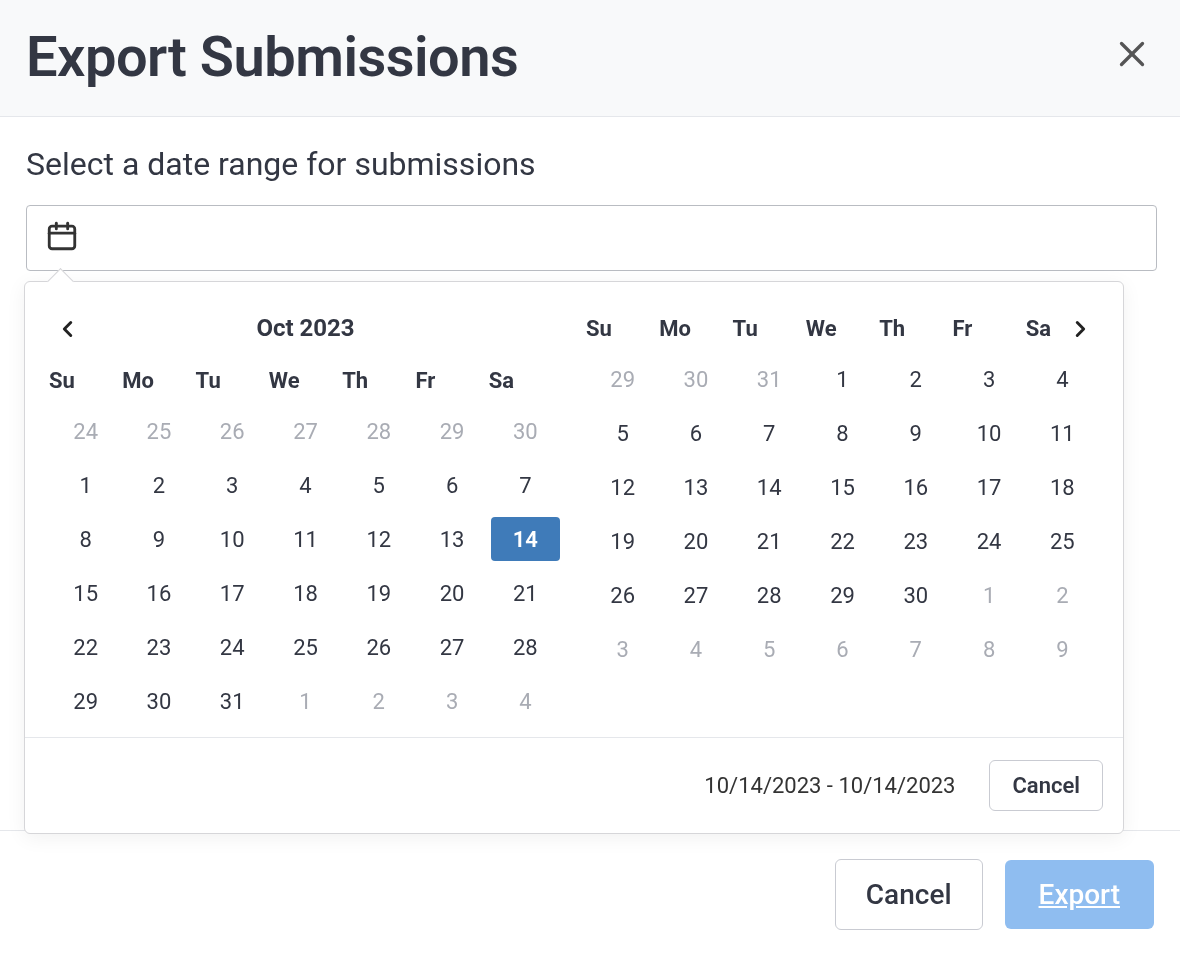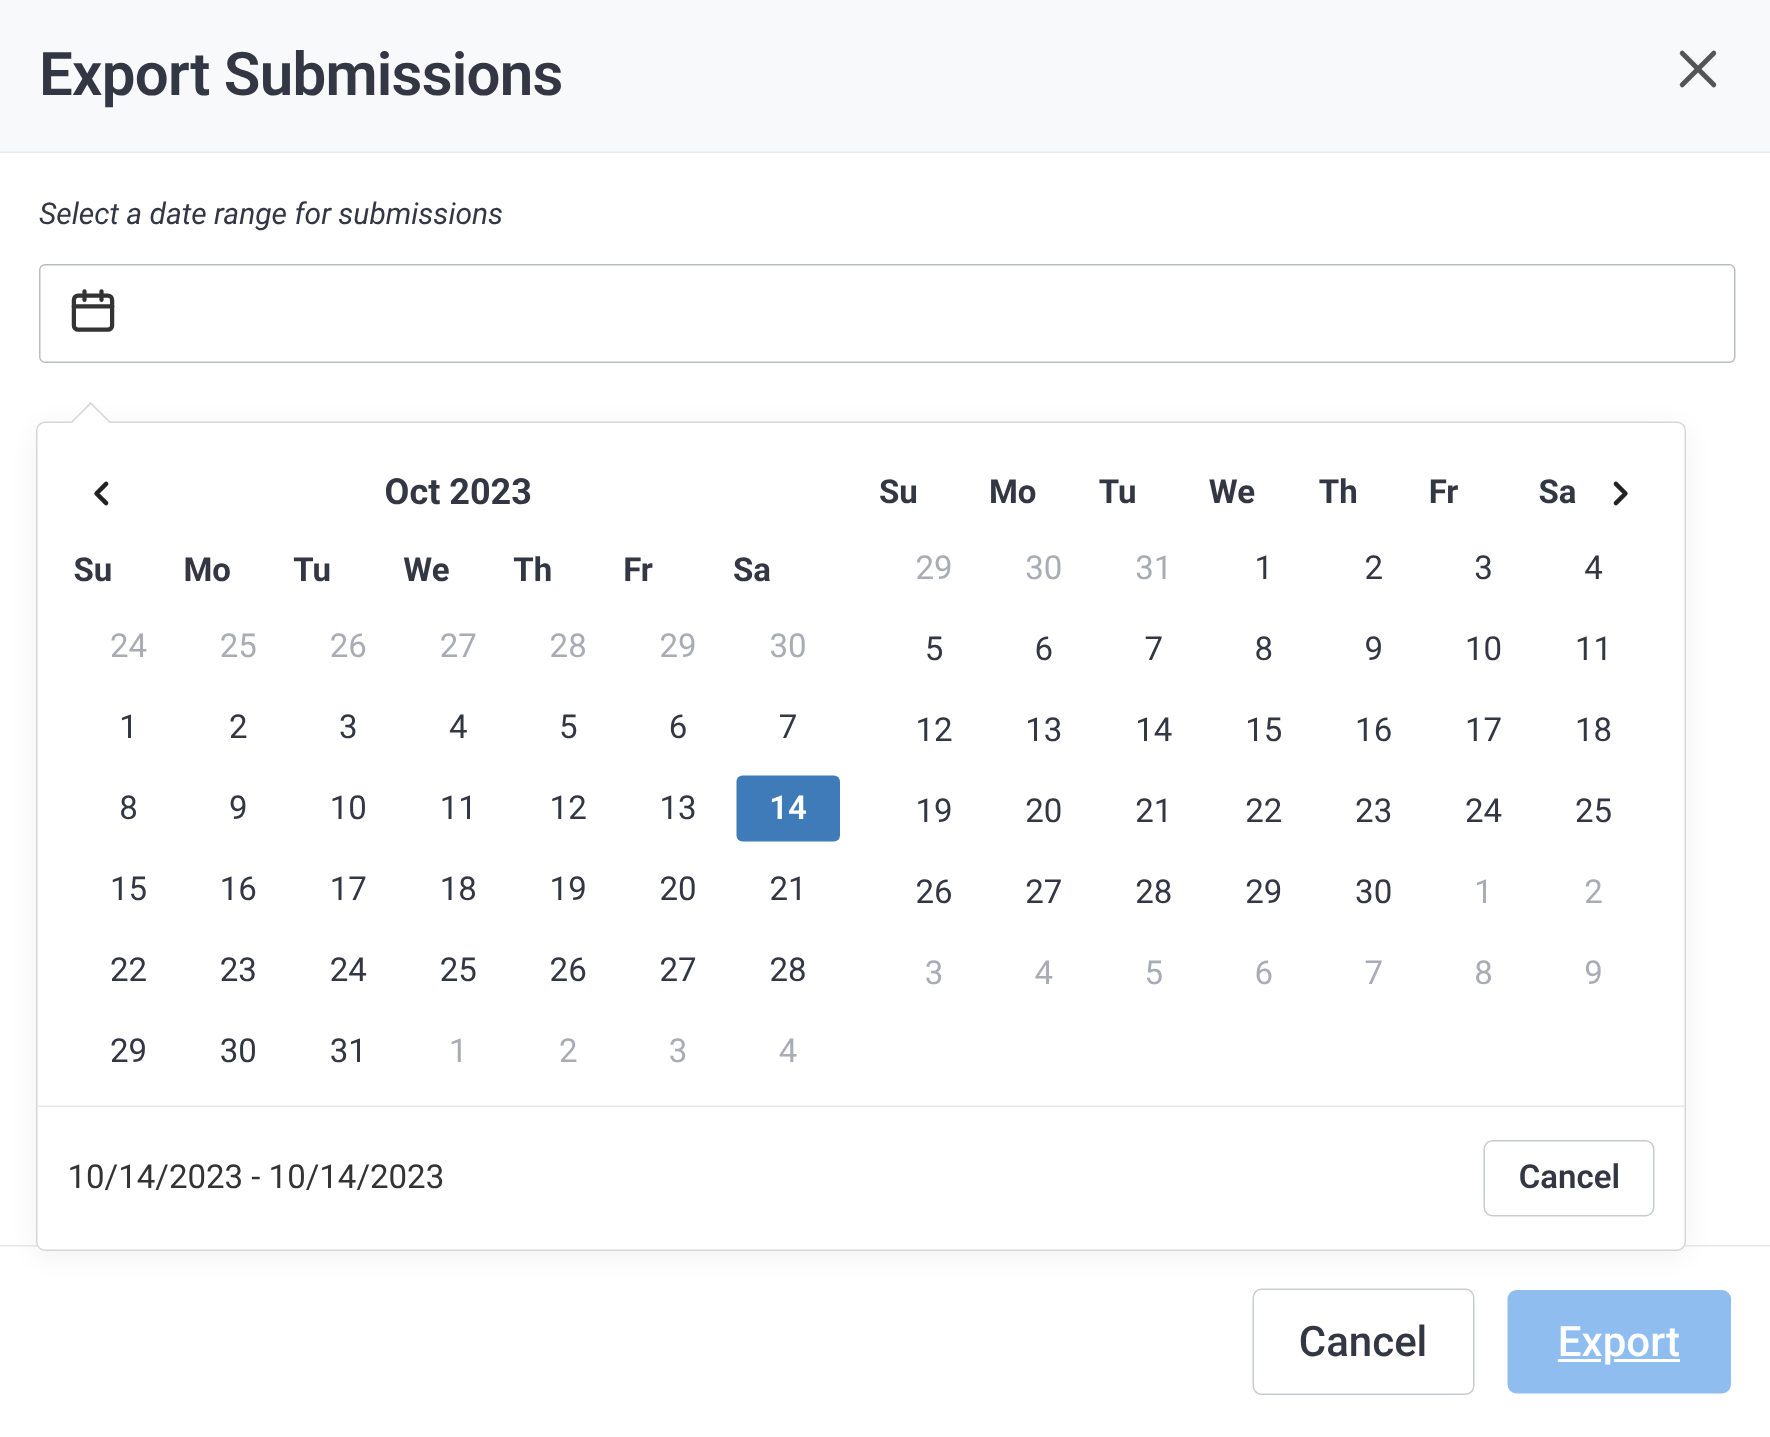--- a/index.html
+++ b/index.html
@@ -17,42 +17,41 @@
   
   .modal-header {
     display:flex;
     align-items:center;
     justify-content:space-between;
     padding:24px 26px 26px 26px;
     background:#f8f9fa;
     border-bottom:1px solid #e5e7eb;
   }
   .modal-title {
-    font-size:40px;
+    font-size:56px;
     font-weight:600;
     color:#333743;
     letter-spacing:-0.5px;
   }
   .close-x {
     font-size:40px;
     line-height:1;
     color:#555;
     cursor:pointer;
     padding:4px;
   }
 
   
   .modal-body {
     padding:28px 26px 0 26px;
   }
   .instruction {
-    font-size:20px;
+    font-size:32px;
     color:#333743;
     margin-bottom:22px;
-    font-style:italic;
   }
   .date-input {
     width:1131px;
     height:66px;
     border:1px solid #b9bcc2;
     border-radius:4px;
     display:flex;
     align-items:center;
     padding:0 18px;
     cursor:pointer;
@@ -141,21 +140,21 @@
   .day.off { color:#a9acb4; }
   .day.selected {
     background:#3f7bb9;
     color:#fff;
     font-weight:600;
   }
 
   .picker-footer {
     display:flex;
     align-items:center;
-    justify-content:space-between;
+    justify-content:flex-end;
     gap:16px;
     padding:22px 20px;
   }
   .picker-range {
     font-size:22px;
     color:#333;
     margin-right:18px;
   }
   .btn {
     font-size:22px;

